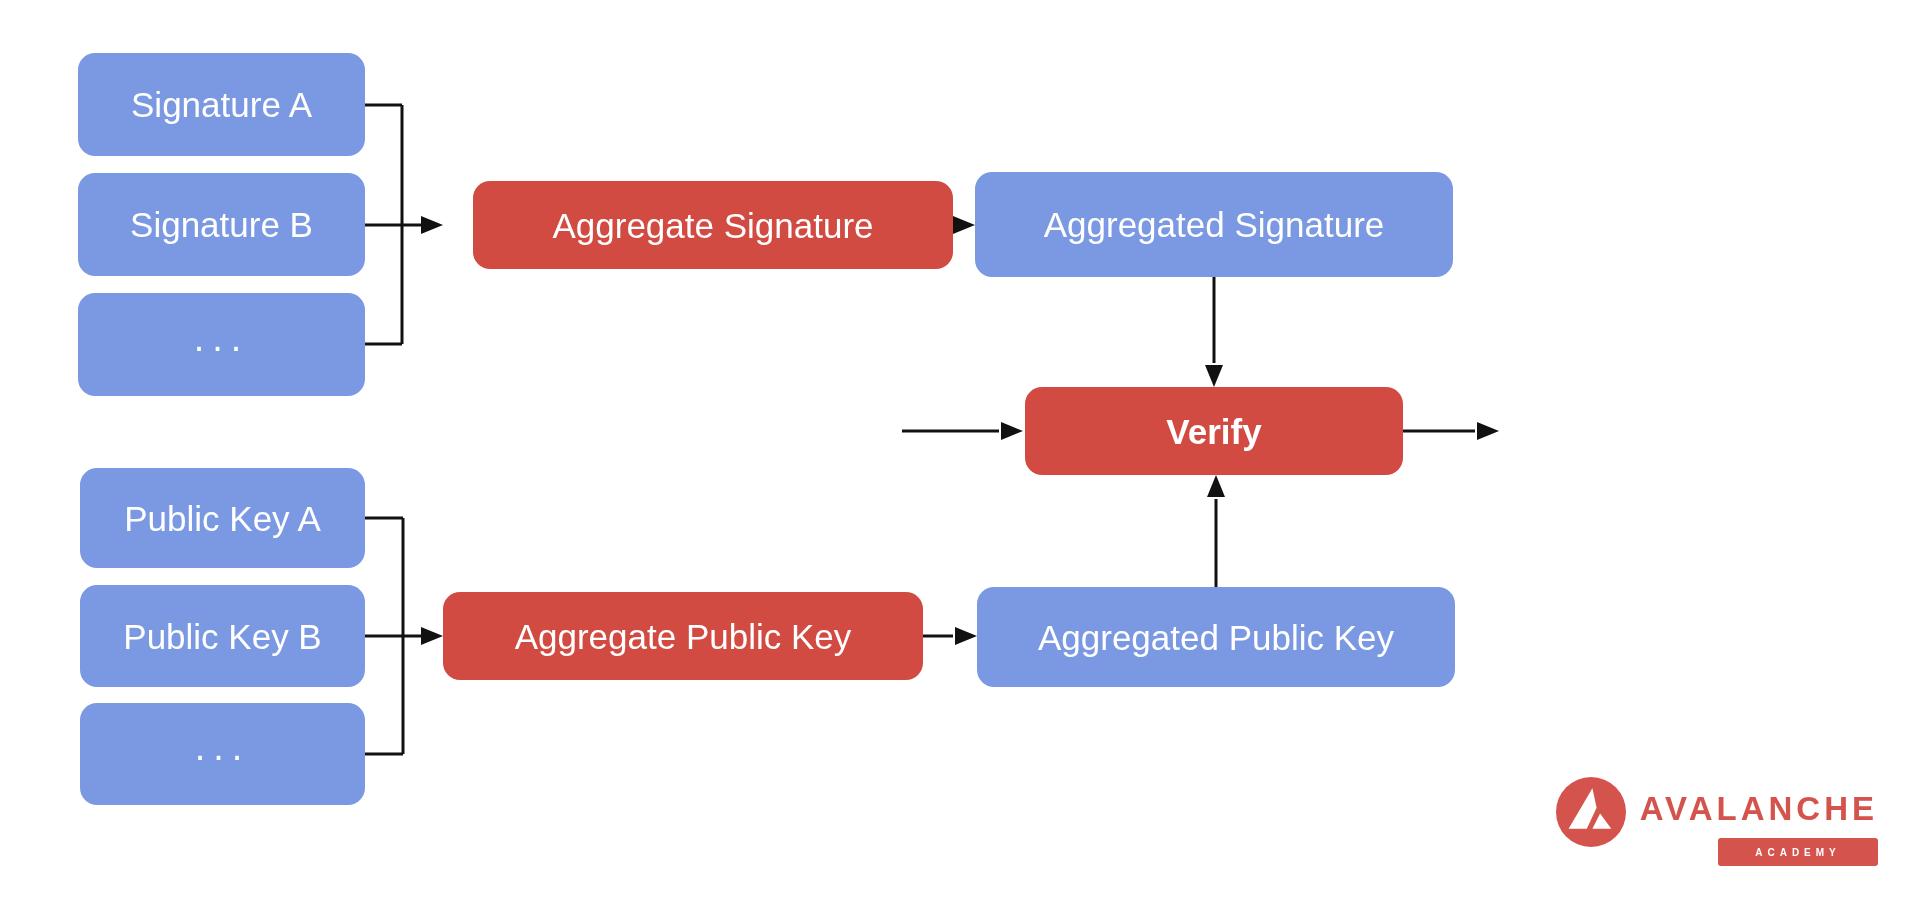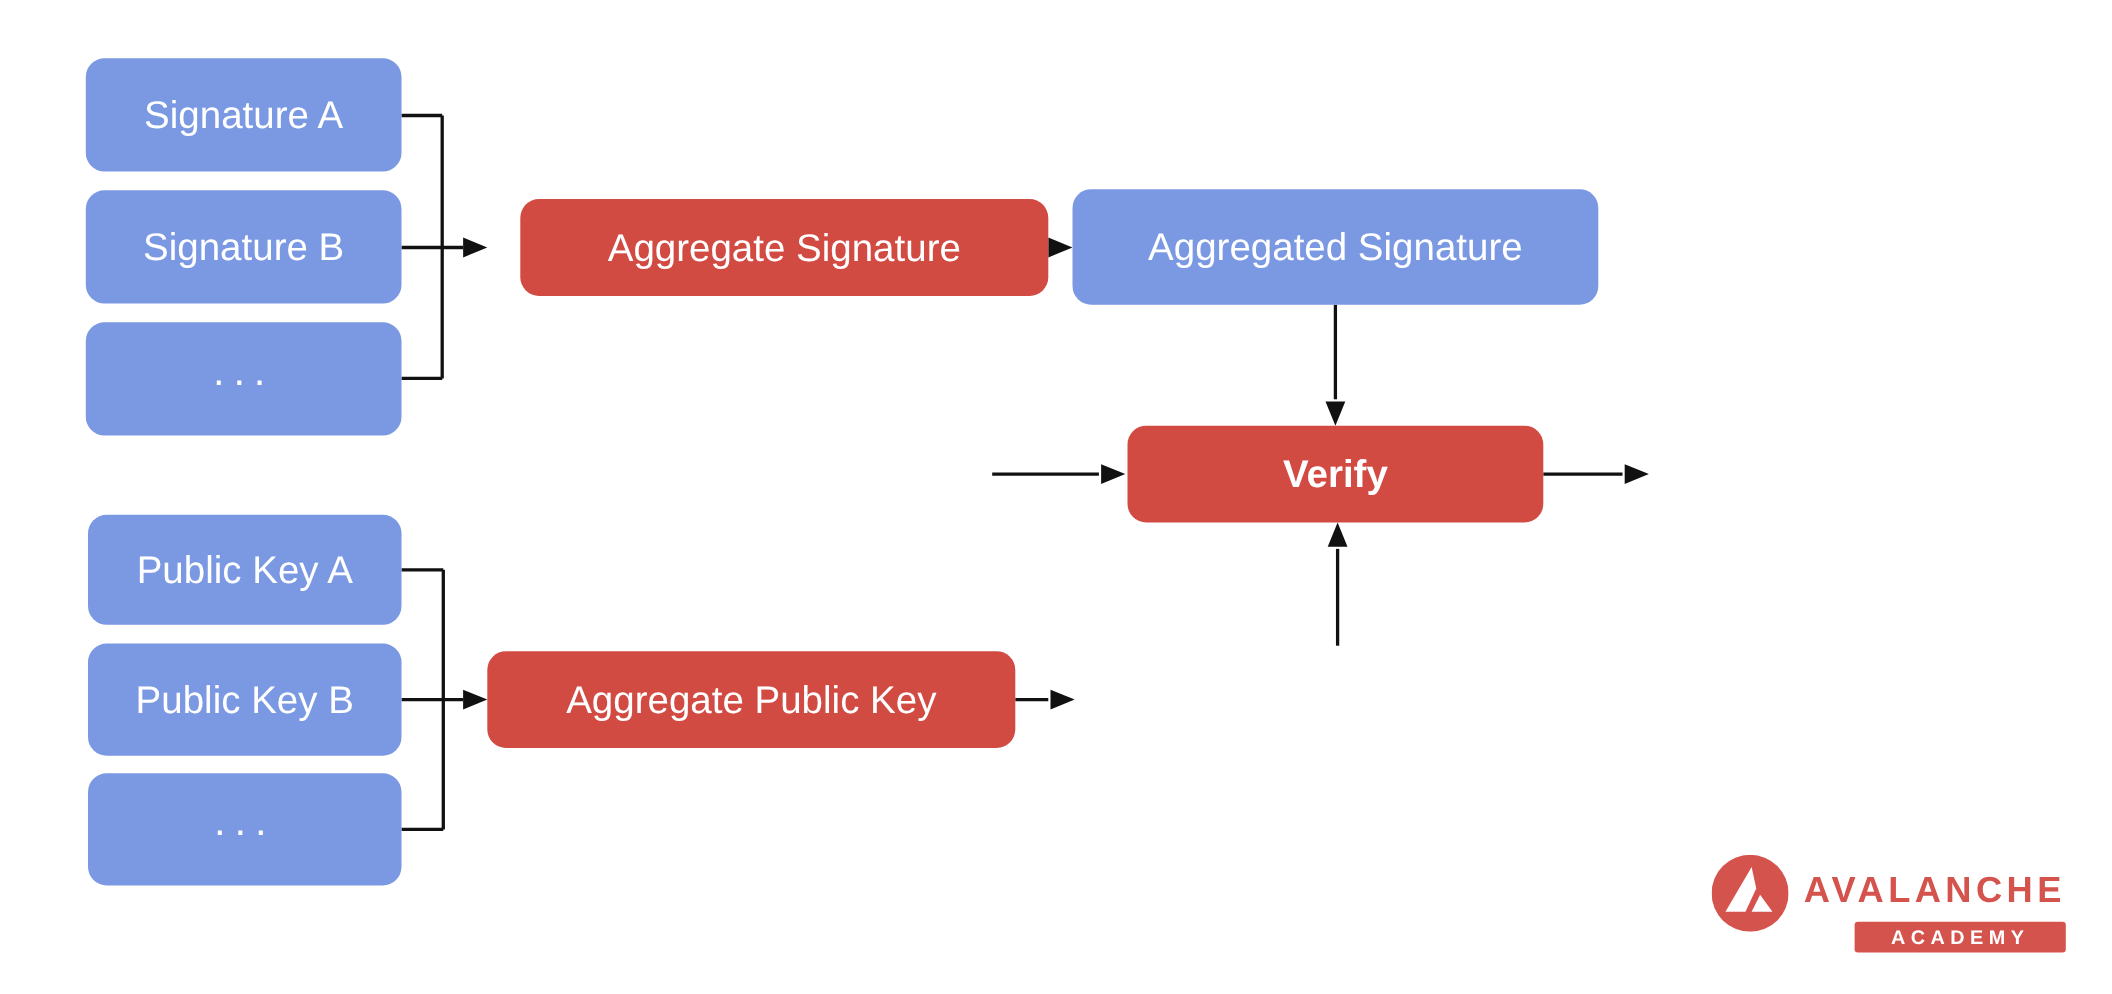--- a/index.html
+++ b/index.html
@@ -25,24 +25,24 @@
   .bold{font-weight:bold;}
   .dots{letter-spacing:8px;font-size:38px;padding-bottom:14px;}
   
   .logo{position:absolute;left:1556px;top:774px;width:324px;height:96px;}
   .logo .mark{position:absolute;left:0;top:3px;width:70px;height:70px;}
   .logo .brand{
     position:absolute;right:2px;top:16px;color:var(--logo-red);
     font-size:33px;font-weight:bold;letter-spacing:4px;
   }
   .logo .badge{
-    position:absolute;right:2px;top:64px;width:192px;height:28px;
+    position:absolute;right:2px;top:64px;width:160px;height:28px;
     background:var(--logo-red);border-radius:3px;
     display:flex;align-items:center;justify-content:center;
-    color:#fff;font-size:18px;font-weight:bold;letter-spacing:5px;
+    color:#fff;font-size:10px;font-weight:bold;letter-spacing:5px;
   }
 </style>
 </head>
 <body>
 
 <div class="stage">
 
   <svg class="wires" viewBox="0 0 1920 904" xmlns="http://www.w3.org/2000/svg">
     <g stroke="currentColor" stroke-width="3" fill="none">
       <path d="M365,105 H402"></path>
@@ -106,20 +106,21 @@
 
 
   <div class="box blue" style="left:80px;top:468px;width:285px;height:100px;">Public Key A</div>
 
   <div class="box blue" style="left:80px;top:585px;width:285px;height:102px;">Public Key B</div>
 
   <div class="box blue dots" style="left:80px;top:703px;width:285px;height:102px;">...</div>
 
   <div class="box red" style="left:443px;top:592px;width:480px;height:88px;">Aggregate Public Key</div>
 
+  <div class="box blue" style="left:977px;top:587px;width:478px;height:100px;">Aggregated Public Key</div>
 
   <div class="logo">
     <svg class="mark" viewBox="0 0 100 100" xmlns="http://www.w3.org/2000/svg">
       <circle cx="50" cy="50" r="50" fill="var(--logo-red)"></circle>
       <polygon points="52,16 18,74 44,74 58,44" fill="#ffffff"></polygon>
       <polygon points="63,52 52,74 79,74" fill="#ffffff"></polygon>
     </svg>
     <div class="brand">AVALANCHE</div>
     <div class="badge">ACADEMY</div>
   </div>

